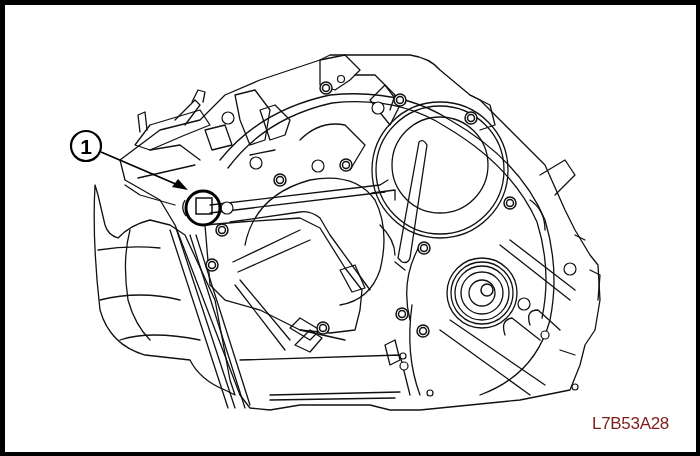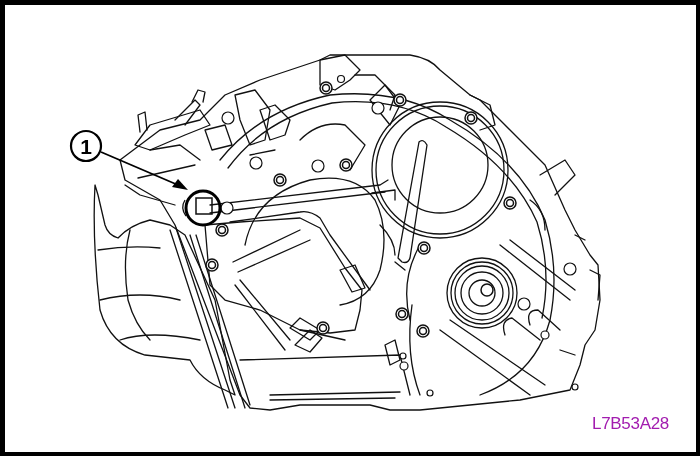--- a/index.html
+++ b/index.html
@@ -1,19 +1,19 @@
 <!DOCTYPE html>
 <html><head>
   <meta charset="utf-8">
   <style>
     html, body { margin: 0; padding: 0; background: #ffffff; }
     body { width: 700px; height: 456px; overflow: hidden; position: relative; font-family: "Liberation Sans", sans-serif; }
     .frame { position: absolute; left: 0; top: 0; width: 700px; height: 456px; box-sizing: border-box; border: 4px solid #000; border-left-width: 5px; border-top-width: 5px; background: #fff; }
     .illustration { position: absolute; left: 0; top: 0; width: 700px; height: 456px; }
-    .ref-code { position: absolute; left: 592px; top: 414px; font-size: 17px; color: #a21caf; letter-spacing: -0.3px; font-family: "Liberation Sans", sans-serif; }
+    .ref-code { position: absolute; left: 592px; top: 414px; font-size: 17px; color: #7f1d1d; letter-spacing: -0.3px; font-family: "Liberation Sans", sans-serif; }
     .callout-num { font-family: "Liberation Sans", sans-serif; font-weight: bold; font-size: 21px; }
   </style>
 </head>
 <body>
 
 <div class="frame"></div>
 
 <svg class="illustration" viewBox="0 0 700 456" xmlns="http://www.w3.org/2000/svg">
   <g fill="none" stroke="#111" stroke-width="1.3" stroke-linejoin="round" stroke-linecap="round">
 

